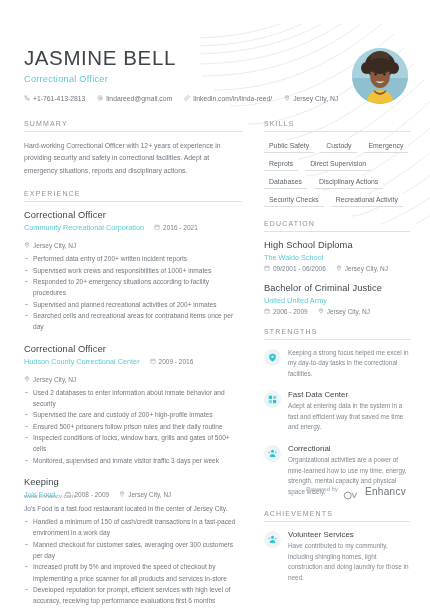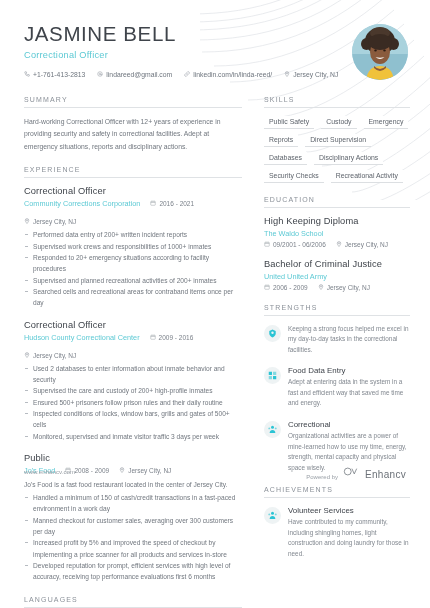--- a/index.html
+++ b/index.html
@@ -2,21 +2,21 @@
 <html><head>
 <meta charset="utf-8">
 <style>
   * { box-sizing: border-box; margin: 0; padding: 0; }
   html, body {
     width: 430px; height: 608px;
     background: #ffffff;
     font-family: "Liberation Sans", sans-serif;
     overflow: hidden;
   }
-  .page { position: relative; width: 430px; height: 504px; background: #fff; }
+  .page { position: relative; width: 430px; height: 504px; background: #fff; margin-top: 24px; }
 
   
   .deco { position: absolute; top: 0; right: 0; width: 230px; height: 200px;
           pointer-events: none; z-index: 0; }
 
   
   .header { position: relative; z-index: 2; padding: 22px 24px 0 24px; }
   .name { font-size: 20.5px; font-weight: 400; letter-spacing: 0.6px;
           color: #3f444b; line-height: 1.15; }
   .jobtitle { font-size: 9.2px; color: #5cc9d4; letter-spacing: .25px;
@@ -76,21 +76,21 @@
            justify-content: center; margin-top: 1px; }
   .sbody { flex: 1 1 auto; }
   .sitem-title { font-size: 7.9px; color: #3f444b; margin-bottom: 2px; }
   .sitem-desc { font-size: 6.4px; color: #828890; line-height: 1.65; }
 
   
   .footer { position: absolute; left: 0; bottom: 24px; width: 100%;
             padding: 0 24px; display: flex; align-items: center;
             justify-content: space-between; z-index: 2; }
   .site { font-size: 6.2px; color: #9aa0a7; }
-  .powered { display: flex; align-items: flex-end; gap: 5px; }
+  .powered { display: flex; align-items: flex-start; gap: 5px; }
   .powered-label { font-size: 6px; color: #9aa0a7; }
   .brand { font-size: 10px; color: #6b7178; letter-spacing: .3px; }
 </style>
 </head>
 <body>
 
 <div class="page">
 
   <svg class="deco" viewBox="0 0 230 200" preserveAspectRatio="none">
     <g fill="none" stroke="#dfe3e6" stroke-width="0.7">
@@ -193,21 +193,21 @@
         <div class="sect-title">SUMMARY</div>
         <div class="summary-text">Hard-working Correctional Officer with 12+ years of experience in providing security and safety in correctional facilities. Adept at emergency situations, reports and disciplinary actions.</div>
       </div>
 
       <div class="sect">
         <div class="sect-title">EXPERIENCE</div>
 
         <div class="entry">
           <div class="entry-role">Correctional Officer</div>
           <div class="entry-meta">
-            <span class="entry-org">Community Corrections Corporation</span>
+            <span class="entry-org">Community Recreational Corporation</span>
             <span class="meta-bit">
               <span>
                 <svg width="6" height="6" viewBox="0 0 12 12" fill="none" stroke="#9aa0a7" stroke-width="1">
                   <rect x="1.5" y="2.5" width="9" height="8" rx="1"></rect>
                   <path d="M1.5 5h9M4 1.5v2M8 1.5v2"></path>
                 </svg>
               </span>
               <span>2016 - 2021</span>
             </span>
             <span class="meta-bit">
@@ -255,21 +255,21 @@
           <ul class="bullets">
             <li>Used 2 databases to enter information about inmate behavior and security</li>
             <li>Supervised the care and custody of 200+ high-profile inmates</li>
             <li>Ensured 500+ prisoners follow prison rules and their daily routine</li>
             <li>Inspected conditions of locks, window bars, grills and gates of 500+ cells</li>
             <li>Monitored, supervised and inmate visitor traffic 3 days per week</li>
           </ul>
         </div>
 
         <div class="entry">
-          <div class="entry-role">Public</div>
+          <div class="entry-role">Keeping</div>
           <div class="entry-meta">
             <span class="entry-org">Jo's Food</span>
             <span class="meta-bit">
               <span>
                 <svg width="6" height="6" viewBox="0 0 12 12" fill="none" stroke="#9aa0a7" stroke-width="1">
                   <rect x="1.5" y="2.5" width="9" height="8" rx="1"></rect>
                   <path d="M1.5 5h9M4 1.5v2M8 1.5v2"></path>
                 </svg>
               </span>
               <span>2008 - 2009</span>
@@ -315,21 +315,21 @@
           <span class="tag">Disciplinary Actions</span>
           <span class="tag">Security Checks</span>
           <span class="tag">Recreational Activity</span>
         </div>
       </div>
 
       <div class="sect">
         <div class="sect-title">EDUCATION</div>
 
         <div class="entry">
-          <div class="entry-role">High Keeping Diploma</div>
+          <div class="entry-role">High School Diploma</div>
           <div class="entry-org">The Waldo School</div>
           <div class="entry-meta" style="margin-top:3px">
             <span class="meta-bit">
               <span>
                 <svg width="6" height="6" viewBox="0 0 12 12" fill="none" stroke="#9aa0a7" stroke-width="1">
                   <rect x="1.5" y="2.5" width="9" height="8" rx="1"></rect>
                   <path d="M1.5 5h9M4 1.5v2M8 1.5v2"></path>
                 </svg>
               </span>
               <span>09/2001 - 06/2006</span>
@@ -390,21 +390,21 @@
         <div class="sitem">
           <span class="sicon">
             <svg width="9" height="9" viewBox="0 0 12 12" fill="#2bc4d4">
               <rect x="1" y="1" width="4.3" height="4.3"></rect>
               <rect x="6.7" y="1" width="4.3" height="4.3" opacity=".55"></rect>
               <rect x="1" y="6.7" width="4.3" height="4.3" opacity=".55"></rect>
               <rect x="6.7" y="6.7" width="4.3" height="4.3"></rect>
             </svg>
           </span>
           <span class="sbody">
-            <span class="sitem-title" style="display:block">Food Data Entry</span>
+            <span class="sitem-title" style="display:block">Fast Data Center</span>
             <span class="sitem-desc" style="display:block">Adept at entering data in the system in a fast and efficient way that saved me time and energy.</span>
           </span>
         </div>
 
         <div class="sitem">
           <span class="sicon">
             <svg width="9" height="9" viewBox="0 0 12 12" fill="#2bc4d4">
               <circle cx="6" cy="3" r="2"></circle>
               <path d="M2.2 10.6c0-2.3 1.7-4 3.8-4s3.8 1.7 3.8 4z"></path>
               <circle cx="1.7" cy="4.5" r="1.3" opacity=".6"></circle>

